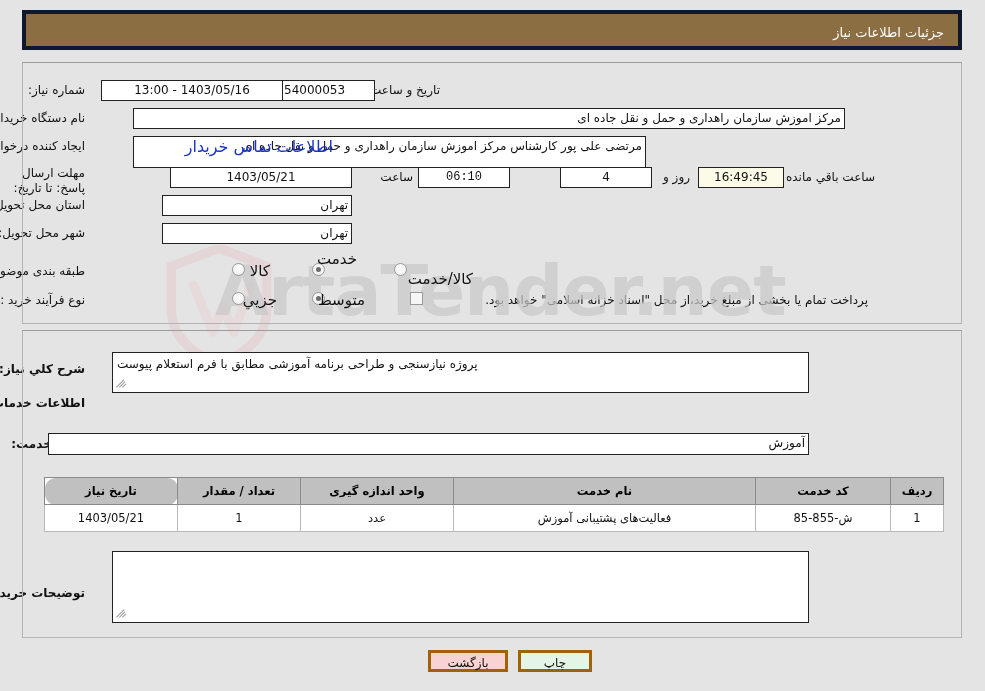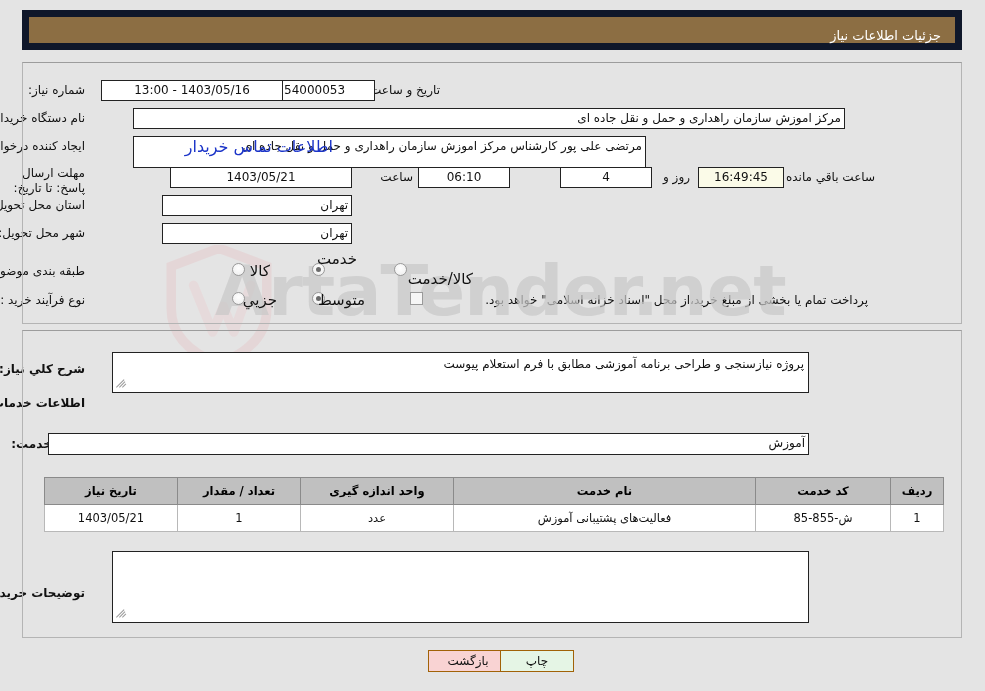--- a/index.html
+++ b/index.html
@@ -49,21 +49,21 @@
   }
 
   
   .page-header {
     position: absolute;
     left: 22px;
     top: 10px;
     width: 940px;
     height: 40px;
     background: #8c6e43;
-    border: 7px solid #0f172a;
+    border: 4px solid #0f172a;
     box-sizing: border-box;
     z-index: 10;
   }
   .page-header .title {
     position: absolute;
     right: 14px;
     top: 11px;
     color: #ffffff;
     font-size: 13px;
     line-height: 16px;
@@ -114,21 +114,21 @@
 
   .area {
     position: absolute;
     border: 1px solid #222;
     background: #ffffff;
     box-sizing: border-box;
     font-size: 12px;
     color: #111;
     line-height: 16px;
     padding: 3px 4px;
-    text-align: right;
+    text-align: left;
     z-index: 9;
     overflow: hidden;
   }
   .resize-grip {
     position: absolute;
     left: 3px;
     bottom: 2px;
     width: 11px;
     height: 11px;
     pointer-events: none;
@@ -219,33 +219,33 @@
     padding: 0 6px;
     text-align: center;
     background: #ffffff;
     color: #111;
     white-space: nowrap;
   }
 
   
   .btn {
     position: absolute;
-    border: 1px solid #a16207;
+    border: 3px solid #a16207;
     box-sizing: border-box;
     font-family: "DejaVu Sans", "Liberation Sans", sans-serif;
     font-size: 12px;
     color: #111;
     text-align: center;
     cursor: pointer;
     line-height: 20px;
     height: 22px;
     z-index: 10;
   }
   #btn-back  { left: 428px; top: 650px; width: 80px;  background: #f9d3d3; }
-  #btn-print { left: 500px; top: 650px; width: 74px;  background: #e5f5e5; }
+  #btn-print { left: 518px; top: 650px; width: 74px;  background: #e5f5e5; }
 </style>
 </head>
 <body>
 
 <div class="watermark">
   <svg class="wm-shield" viewBox="0 0 100 115">
     <path d="M50 3 L95 20 L95 60 Q95 95 50 112 Q5 95 5 60 L5 20 Z" fill="none" stroke="#e6b9bc" stroke-width="9"></path>
     <path d="M26 38 L44 82 L54 58" fill="none" stroke="#edc4c7" stroke-width="9" stroke-linecap="round" stroke-linejoin="round"></path>
     <path d="M54 58 L64 82 L80 38" fill="none" stroke="#edc4c7" stroke-width="9" stroke-linecap="round" stroke-linejoin="round"></path>
   </svg>
@@ -268,21 +268,21 @@
 <div class="fld" style="right:140px; top:108px; width:712px; height:21px;">مرکز اموزش سازمان راهداری و حمل و نقل جاده ای</div>
 
 <div class="lbl" style="right:900px; top:139px;">ایجاد کننده درخواست:</div>
 <div class="fld" style="right:339px; top:136px; width:513px; height:32px;">مرتضی علی پور کارشناس مرکز اموزش سازمان راهداری و حمل و نقل جاده ای</div>
 <a class="link" style="right:652px; top:139px;">اطلاعات تماس خریدار</a>
 
 <div class="lbl wrap" style="right:900px; top:166px; width:84px; line-height:15px;padding-left:40px;">مهلت ارسال پاسخ: تا تاریخ:</div>
 <div class="fld center" style="right:633px; top:167px; width:182px; height:21px;">1403/05/21</div>
 
 <div class="lbl" style="right:572px; top:170px;">ساعت</div>
-<div class="fld center" style="right:475px; top:167px; width:92px; height:21px;">06:10</div>
+<div class="fld center" style="right:475px; top:167px; width:92px; height:21px;font-family:Liberation Mono, monospace;">06:10</div>
 
 <div class="fld center" style="right:333px; top:167px; width:92px; height:21px;">4</div>
 <div class="lbl" style="right:295px; top:170px;">روز و</div>
 
 <div class="fld center cream" style="right:201px; top:167px; width:86px; height:21px;">16:49:45</div>
 <div class="lbl" style="right:110px; top:170px;">ساعت باقي مانده</div>
 
 <div class="lbl" style="right:900px; top:198px;">استان محل تحویل:</div>
 <div class="fld" style="right:633px; top:195px; width:190px; height:21px;">تهران</div>
 
@@ -324,21 +324,21 @@
 <div class="fld" style="right:176px; top:433px; width:761px; height:22px;">آموزش</div>
 
 <table class="tbl">
   <thead>
     <tr>
       <th style="width:40px;">ردیف</th>
       <th style="width:122px;">کد خدمت</th>
       <th>نام خدمت</th>
       <th style="width:140px;">واحد اندازه گیری</th>
       <th style="width:110px;">تعداد / مقدار</th>
-      <th style="width:120px;">تاریخ نیاز</th>
+      <th style="width:120px;border-radius:11px;">تاریخ نیاز</th>
     </tr>
   </thead>
   <tbody>
     <tr>
       <td>1</td>
       <td>ش-855-85</td>
       <td>فعالیت‌های پشتیبانی آموزش</td>
       <td>عدد</td>
       <td>1</td>
       <td>1403/05/21</td>

